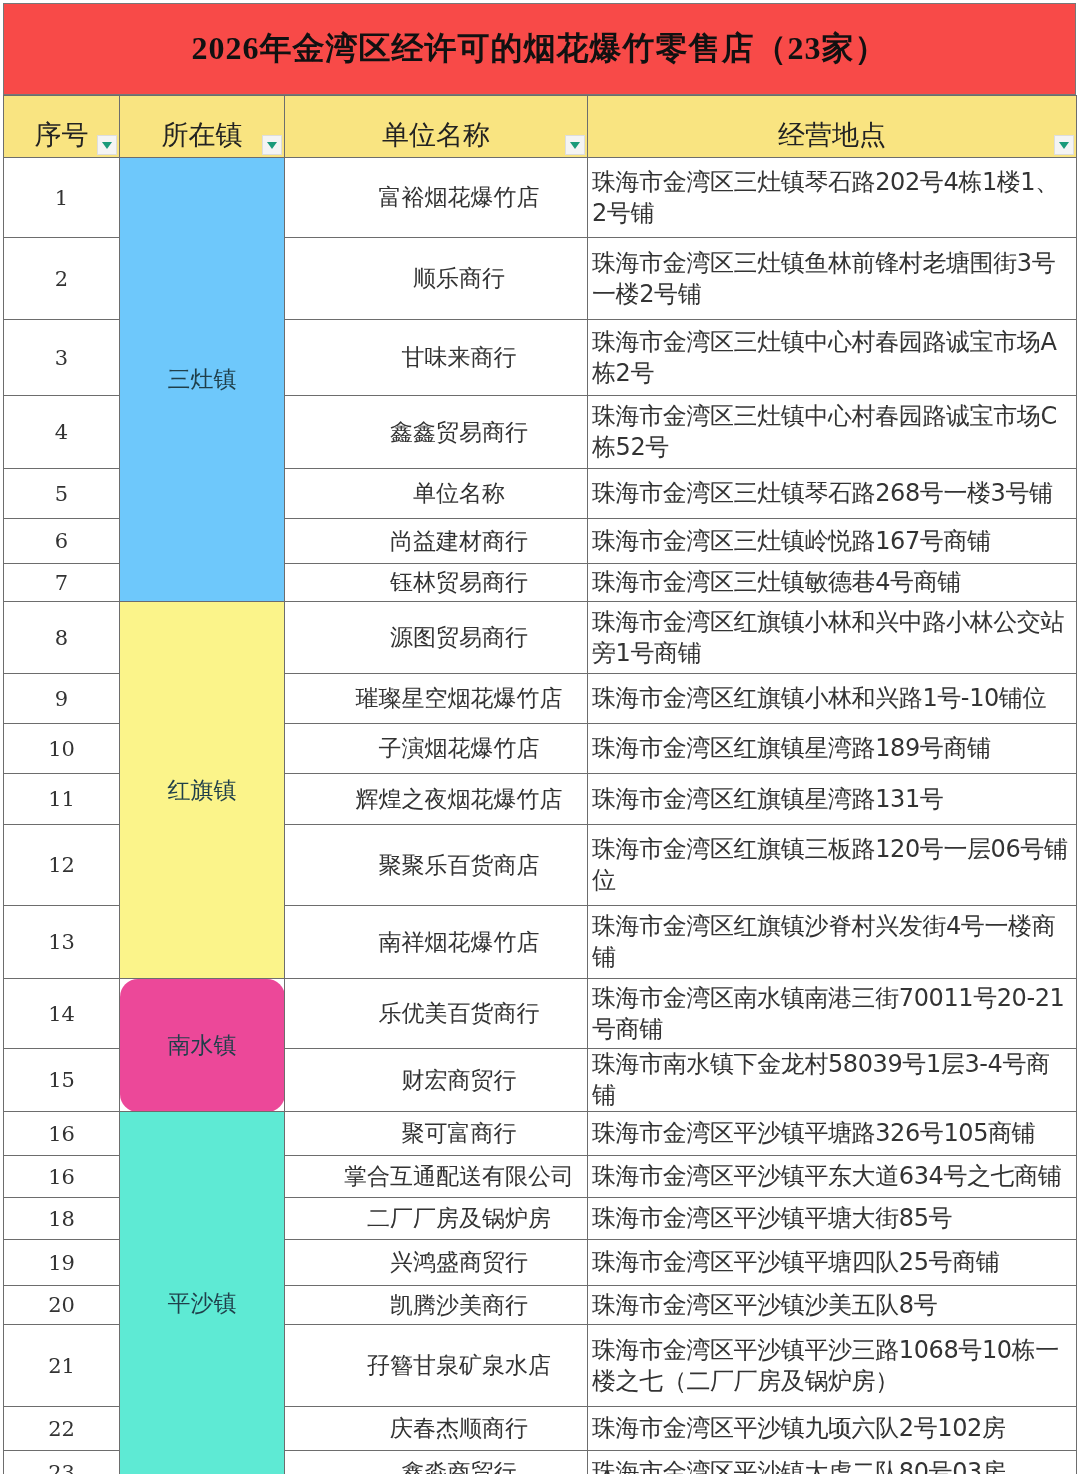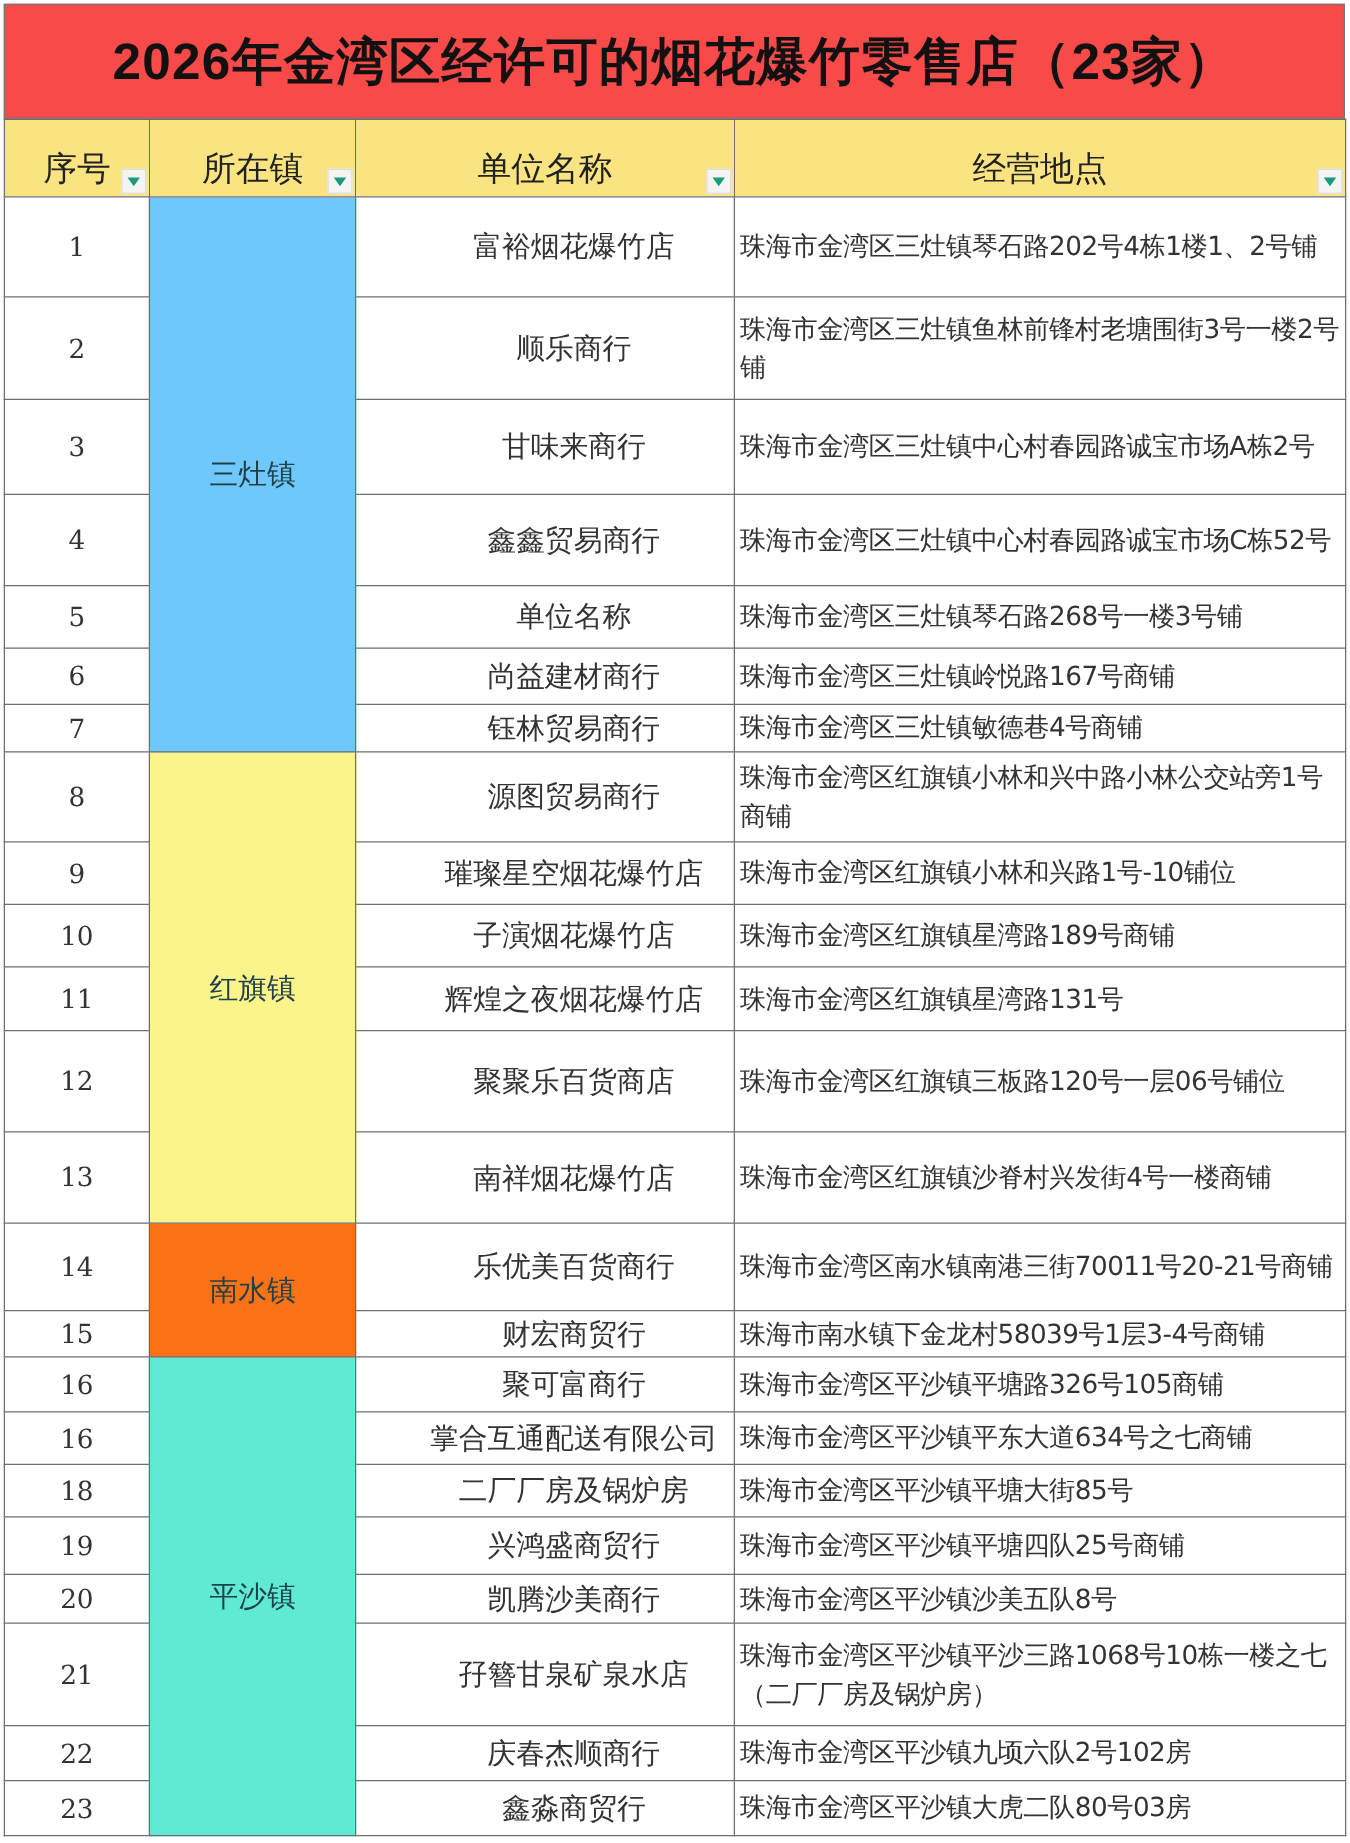--- a/index.html
+++ b/index.html
@@ -5,22 +5,22 @@
   * { box-sizing: border-box; margin: 0; padding: 0; }
   html, body { width: 1080px; height: 1474px; background: #ffffff; overflow: hidden; }
   body { font-family: "DejaVu Sans", "Liberation Sans", sans-serif; color: #222; }
   .sheet { position: relative; width: 1080px; height: 1474px; background: #fff; }
   .title-bar {
     position: absolute; left: 3px; top: 3px; width: 1073px; height: 92px;
     background: #f84a48; border: 1px solid #777;
     display: flex; align-items: center; justify-content: center;
   }
   .title-text {
-    font-family: Liberation Sans, sans-serif;
-    font-weight: bold; font-size: 41px; color: #111; letter-spacing: 1px;
+    font-family: Liberation Serif, serif;
+    font-weight: bold; font-size: 32px; color: #111; letter-spacing: 1px;
     white-space: nowrap;
   }
   table.grid {
     position: absolute; left: 3px; top: 95px; width: 1073px;
     border-collapse: collapse; table-layout: fixed;
   }
   table.grid th, table.grid td { border: 1.5px solid #6d6d6d; }
   table.grid th {
     background: #f9e481; font-weight: normal; font-size: 27px; color: #222;
     position: relative; height: 62px; padding-top: 16px;
@@ -34,21 +34,21 @@
     width: 0; height: 0; border-left: 5px solid transparent; border-right: 5px solid transparent;
     border-top: 7px solid #1a9a7a;
   }
   td.seq {
     text-align: center; font-family: "DejaVu Serif", "Liberation Serif", serif;
     font-size: 21px; color: #333; background: #fff;
   }
   td.town { text-align: center; font-size: 23px; color: #1f3f4a; }
   td.name { text-align: center; font-size: 23px; color: #333; background: #fff; padding-left: 46px; }
   td.addr {
-    text-align: left; font-size: 21px; color: #333; background: #fff;
+    text-align: left; font-size: 24px; color: #333; background: #fff;
     padding: 0 4px 0 4px; line-height: 31px; letter-spacing: -0.4px;
   }
 </style>
 </head>
 <body>
 
 <div class="sheet">
   <div class="title-bar">
     <div class="title-text">2026年金湾区经许可的烟花爆竹零售店（23家）</div>
   </div>
@@ -151,21 +151,21 @@
           <td class="name">聚聚乐百货商店</td>
           <td class="addr">珠海市金湾区红旗镇三板路120号一层06号铺位</td>
         </tr>
         <tr style="height: 73px;">
           <td class="seq">13</td>
           <td class="name">南祥烟花爆竹店</td>
           <td class="addr">珠海市金湾区红旗镇沙脊村兴发街4号一楼商铺</td>
         </tr>
         <tr style="height: 70px;">
           <td class="seq">14</td>
-          <td class="town" rowspan="2" style="background: #f97316;">南水镇</td>
+          <td class="town" rowspan="2" style="background: #ec4899; border-radius: 18px;">南水镇</td>
           <td class="name">乐优美百货商行</td>
           <td class="addr">珠海市金湾区南水镇南港三街70011号20-21号商铺</td>
         </tr>
         <tr style="height: 37px;">
           <td class="seq">15</td>
           <td class="name">财宏商贸行</td>
           <td class="addr">珠海市南水镇下金龙村58039号1层3-4号商铺</td>
         </tr>
         <tr style="height: 44px;">
           <td class="seq">16</td>

